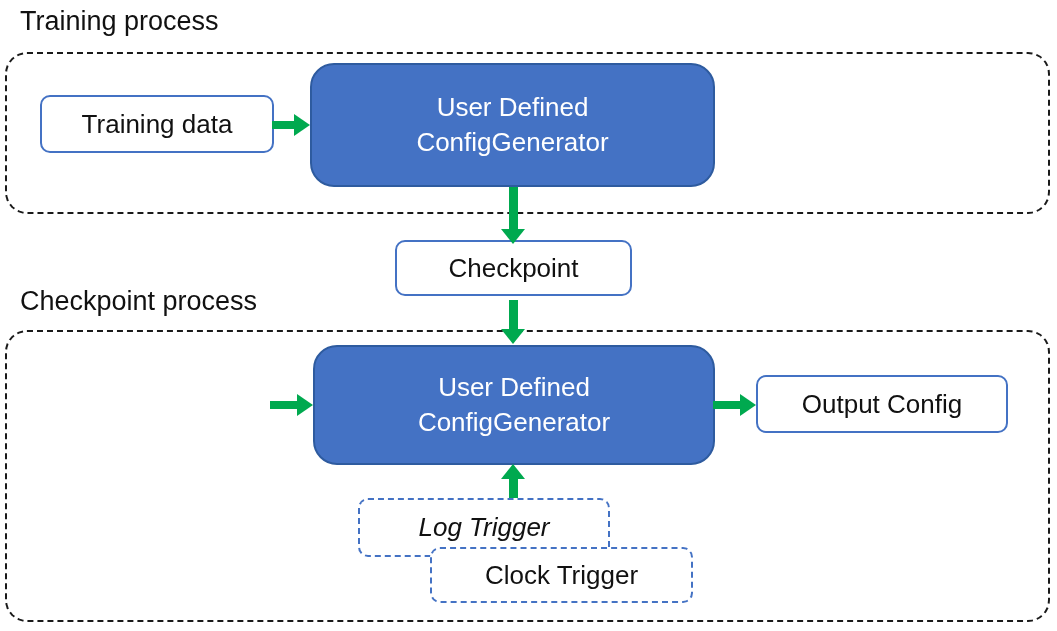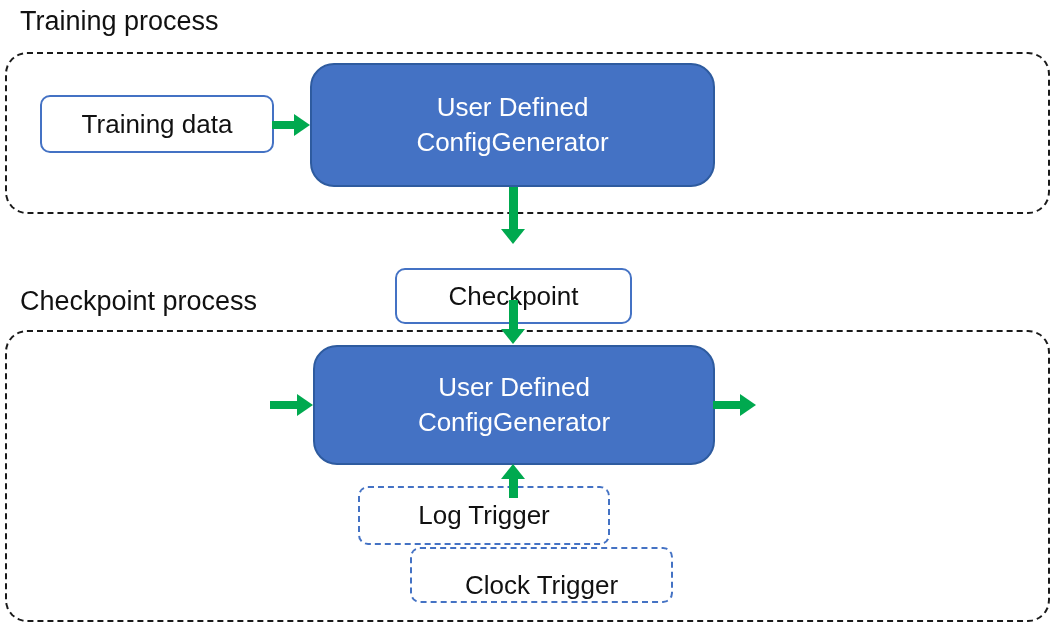--- a/index.html
+++ b/index.html
@@ -77,32 +77,32 @@
   }
   .arrow-up .stem { flex: 1; width: 9px; background: #00A94F; }
 
   
   #training-label   { left: 20px;  top: 6px; }
   #training-box     { left: 5px;   top: 52px;  width: 1041px; height: 158px; }
   #training-data    { left: 40px;  top: 95px;  width: 230px;  height: 54px; text-align: right; }
   #blue-gen-train   { left: 310px; top: 63px;  width: 401px;  height: 120px; }
   #arrow-r1         { left: 272px; top: 114px; width: 38px;   height: 22px; }
   #arrow-d1         { left: 501px; top: 187px; width: 24px;   height: 57px; }
-  #checkpoint       { left: 395px; top: 240px; width: 233px;  height: 52px; margin-top: 28px; }
+  #checkpoint       { left: 395px; top: 240px; width: 233px;  height: 52px; }
   #arrow-d2         { left: 501px; top: 300px; width: 24px;   height: 44px; }
   #inference-label  { left: 20px;  top: 286px; }
   #inference-box    { left: 5px;   top: 330px; width: 1041px; height: 288px; }
   #current-status   { left: 28px;  top: 374px; width: 240px;  height: 57px; }
   #arrow-r2         { left: 270px; top: 394px; width: 43px;   height: 22px; }
   #blue-gen-infer   { left: 313px; top: 345px; width: 398px;  height: 116px; }
   #arrow-r3         { left: 713px; top: 394px; width: 43px;   height: 22px; }
   #output-config    { left: 756px; top: 375px; width: 248px;  height: 54px; }
   #arrow-up1        { left: 501px; top: 464px; width: 24px;   height: 34px; }
-  #log-trigger      { left: 358px; top: 486px; width: 248px;  height: 55px; }
-  #clock-trigger    { left: 410px; top: 547px; width: 259px;  height: 52px; align-items: flex-end; }
+  #log-trigger      { left: 358px; top: 498px; width: 248px;  height: 55px; font-style: italic; }
+  #clock-trigger    { left: 430px; top: 547px; width: 259px;  height: 52px; }
 </style>
 </head>
 <body>
 
 <div class="stage">
 
   <div class="section-label" id="training-label">Training process</div>
 
   <div class="container" id="training-box"></div>
 
@@ -147,20 +147,23 @@
   <div class="node blue" id="blue-gen-infer">
     <span>User Defined</span>
     <span>ConfigGenerator</span>
   </div>
 
   <div class="arrow arrow-right" id="arrow-r3">
     <div class="stem"></div>
     <div class="head"></div>
   </div>
 
+  <div class="node light" id="output-config">
+    <span>Output Config</span>
+  </div>
 
   <div class="arrow arrow-up" id="arrow-up1">
     <div class="head"></div>
     <div class="stem"></div>
   </div>
 
   <div class="node dashedblue z3" id="log-trigger">
     <span>Log Trigger</span>
   </div>
 

